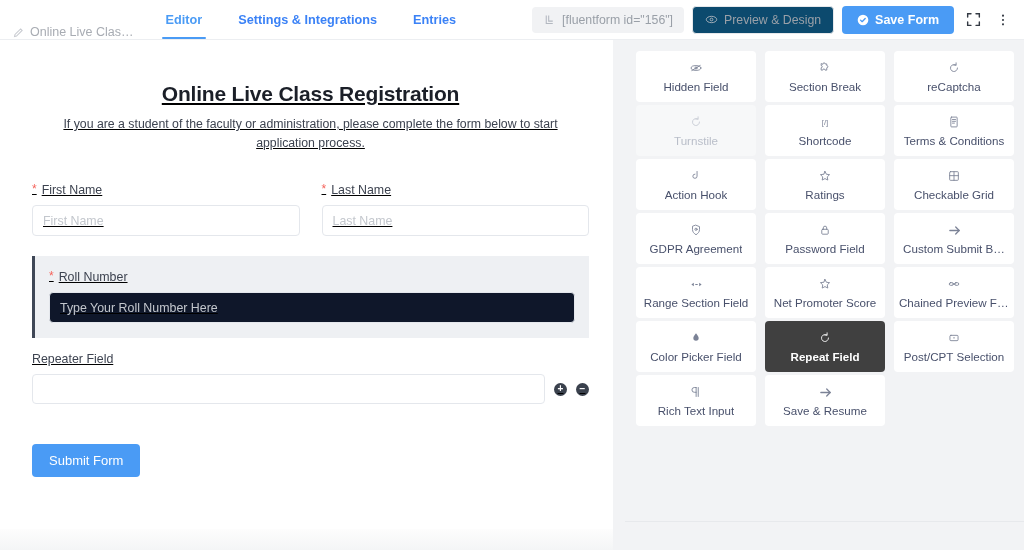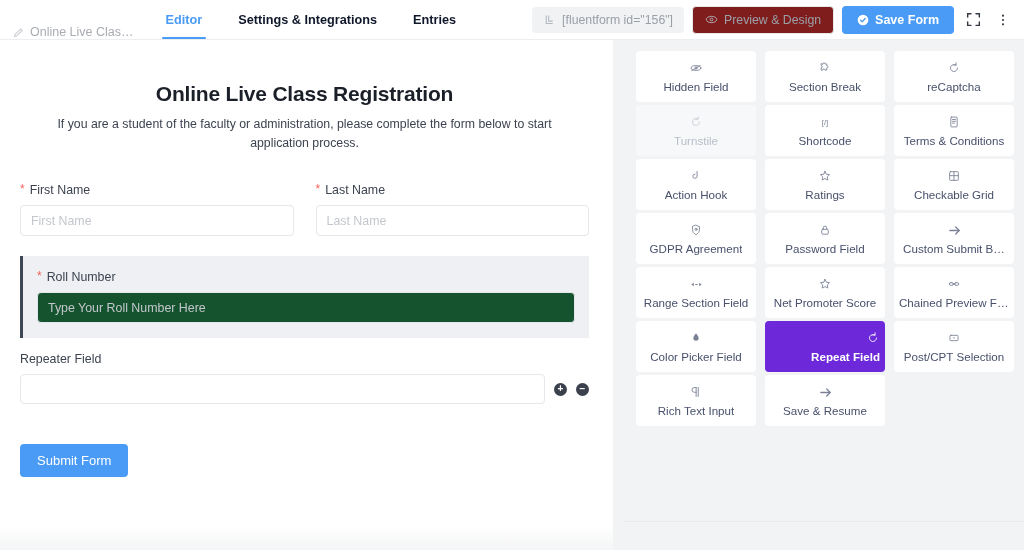--- a/index.html
+++ b/index.html
@@ -23,62 +23,62 @@
     display:flex; align-items:flex-end; gap:6px;
     padding: 0 14px 0 12px; height:100%;
     color:#a8acb3; font-size:12.5px; white-space:nowrap;
   }
   .pencil-ico { width:12px; height:12px; display:block; opacity:.75; }
 
   .tabs { display:flex; align-items:stretch; height:100%; }
   .tab {
     position:relative; display:flex; align-items:center;
     padding: 0 18px; height:100%;
-    font-size:12.7px; font-weight:bold; color:#0f172a;
+    font-size:12.7px; font-weight:bold; color:#3b82f6;
     cursor:pointer; white-space:nowrap;
   }
   .tab.active { color:#4a9bf5; }
   .tab.active::after {
     content:""; position:absolute; left:14px; right:14px; bottom:0;
     height:2.5px; background:#4a9bf5; border-radius:2px;
   }
 
   .topbar-right {
     margin-left:auto; display:flex; align-items:center; gap:8px;
     padding-right:10px; height:100%;
   }
   .shortcode-pill {
     display:flex; align-items:center; gap:6px;
     background:#f1f2f4; border-radius:4px;
     padding: 6px 11px; font-size:12.3px; color:#9aa0a8;
     white-space:nowrap;
   }
   .btn-outline {
     display:flex; align-items:center; gap:6px;
-    background:#7f1d1d; border:1px solid #e6e8eb; border-radius:4px;
+    background:#0c4a6e; border:1px solid #e6e8eb; border-radius:4px;
     padding: 6px 12px; font-size:12.3px; color:#9aa0a8;
     cursor:pointer; white-space:nowrap;
   }
   .btn-primary {
     display:flex; align-items:center; gap:6px;
     background:#4a9bf5; border:none; border-radius:4px;
     padding: 7px 15px; font-size:12.5px; font-weight:bold; color:#fff;
     cursor:pointer; white-space:nowrap;
   }
   .icon-btn {
     display:flex; align-items:center; justify-content:center;
     width:22px; height:26px; cursor:pointer; color:#343a44;
   }
 
   
   .canvas {
     position:absolute; top:40px; left:0; width:613px; height:489px;
     background:#ffffff; overflow:hidden;
   }
-  .canvas-inner { padding: 22px 24px 0 20px; }
+  .canvas-inner { padding: 22px 24px 0 32px; text-decoration: underline; }
   .form-title {
     text-align:center; font-size:21px; font-weight:bold; color:#1b1f28;
     letter-spacing:-0.2px; margin-top:20px;
   }
   .form-sub {
     text-align:center; font-size:12.3px; color:#3d4350;
     line-height:1.55; margin: 9px auto 0; max-width:510px;
   }
 
   .row2 { display:flex; gap:22px; margin-top:30px; }
@@ -91,21 +91,21 @@
     font-size:12.4px; color:#c3c7cd; font-family:"Liberation Sans", sans-serif;
     display:flex; align-items:center;
   }
   .inp.white { background:#fff; }
 
   .roll-block {
     margin-top:20px; background:#eef0f3;
     border-left:3px solid #3f4756;
     padding: 14px 14px 15px 14px;
   }
-  .roll-block .inp { background:#14532d; }
+  .roll-block .inp { background:#0f172a; }
 
   .rep-block { margin-top:14px; }
   .rep-row { display:flex; align-items:center; gap:9px; margin-top:8px; }
   .rep-row .inp { flex:1; height:30px; }
   .circ-ico {
     width:13px; height:13px; border-radius:50%;
     background:#3a414d; display:flex; align-items:center; justify-content:center;
     cursor:pointer; flex:none;
   }
   .circ-ico span { color:#fff; font-size:10px; line-height:1; font-weight:bold; }
@@ -141,21 +141,21 @@
     color:#7b8296; height:15px; display:flex; align-items:center; justify-content:center;
     font-size:12px; line-height:1;
   }
   .card .c-lbl {
     font-size:11.6px; color:#48506b; white-space:nowrap;
     overflow:hidden; text-overflow:ellipsis; max-width:100%;
   }
   .card.disabled { background:#f7f8f9; cursor:default; }
   .card.disabled .c-lbl { color:#b9bec9; }
   .card.disabled .c-ico { color:#c6cad3; }
-  .card.selected { background:#6d28d9;align-items:flex-end; }
+  .card.selected { background:#404040; }
   .card.selected .c-lbl { color:#ffffff; font-weight:bold; }
   .card.selected .c-ico { color:#ffffff; }
 
   .panel-bottom {
     position:absolute; top:521px; left:625px; width:399px; height:29px;
     background:#f2f3f5; border-top:1px solid #e7e9ec;
   }
   .canvas-bottom {
     position:absolute; top:529px; left:0; width:613px; height:21px;
     background:linear-gradient(180deg,#fdfdfd 0%, #f4f5f6 100%);

